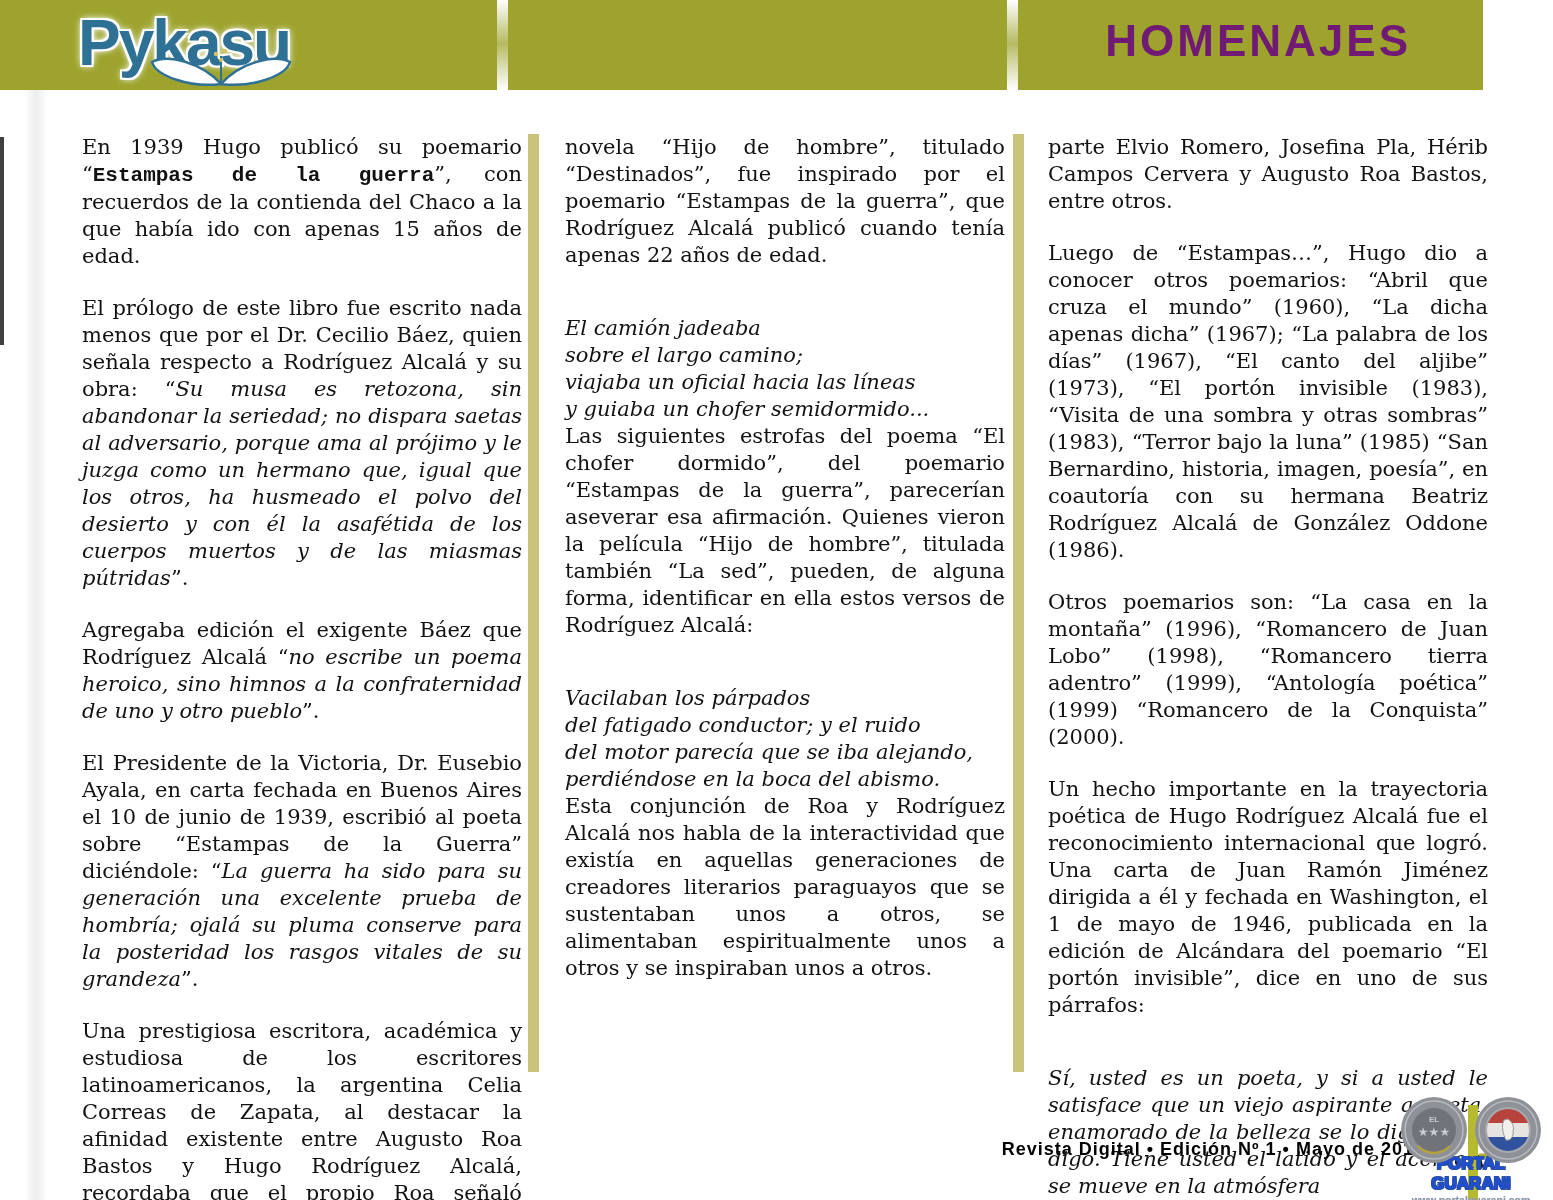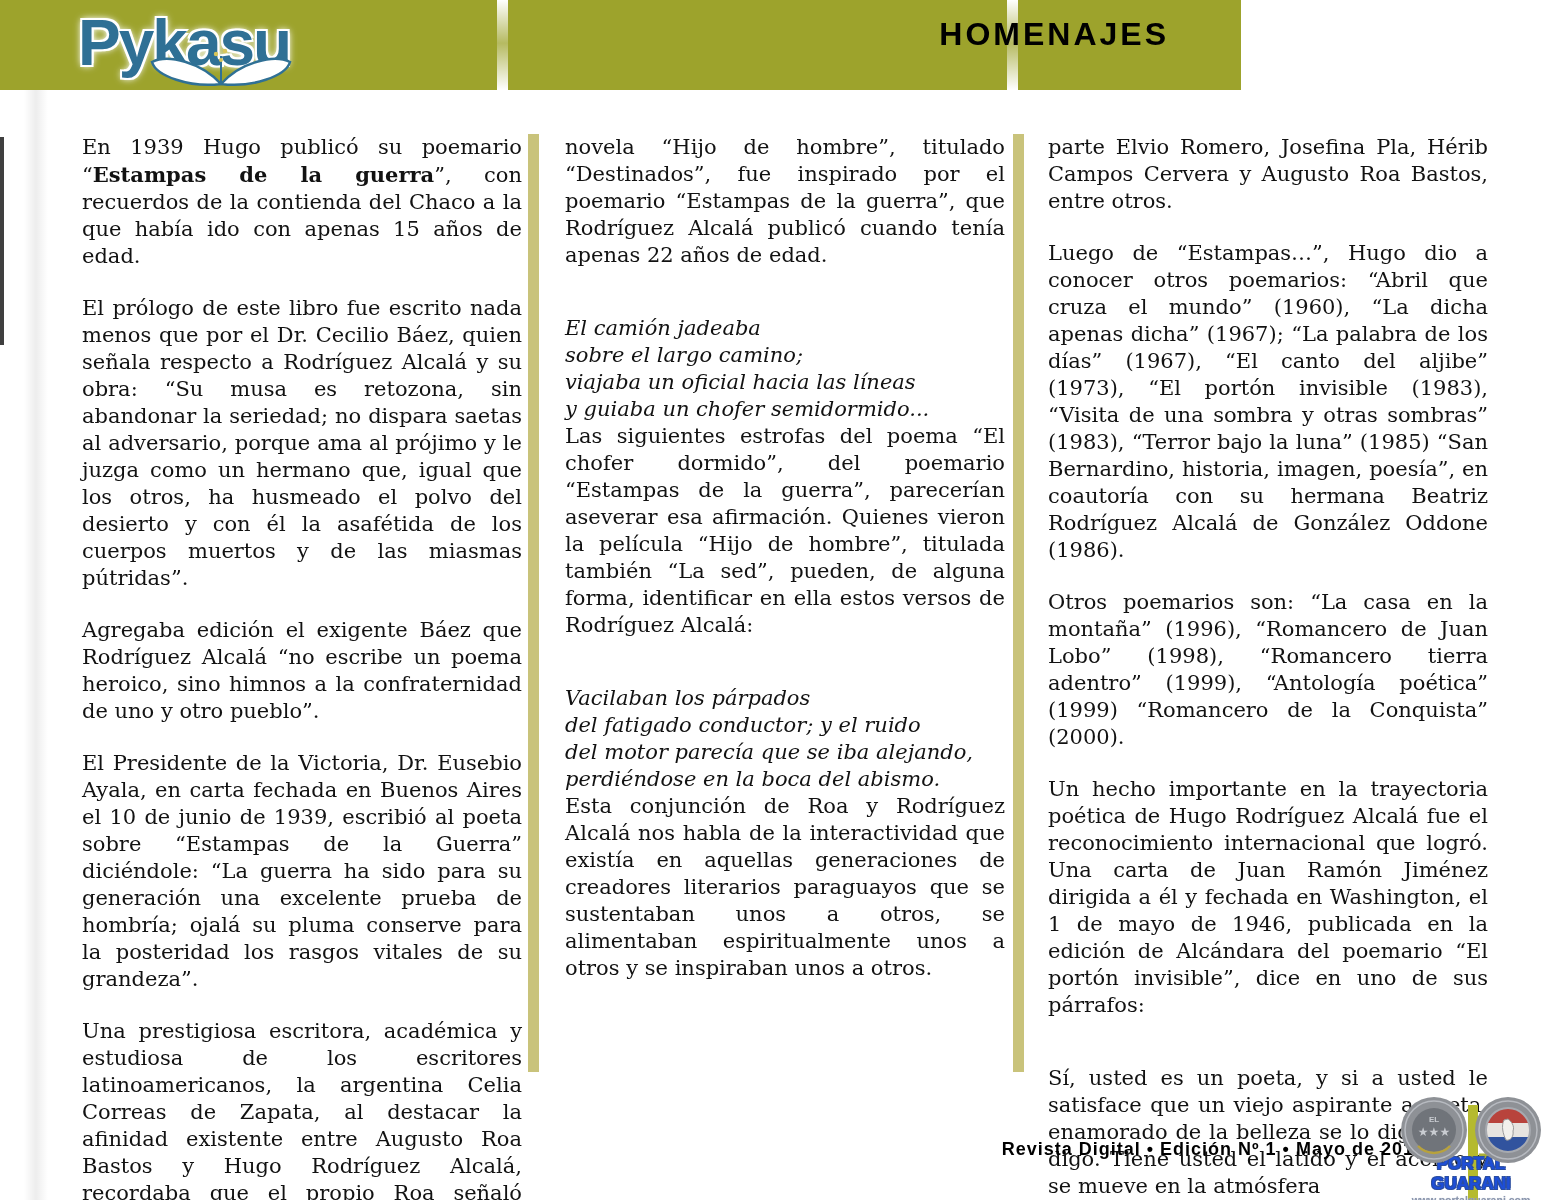--- a/index.html
+++ b/index.html
@@ -1,51 +1,51 @@
 <!DOCTYPE html>
 <html><head>
 <meta charset="utf-8">
 <style>
   html,body{margin:0;padding:0;background:#e8e8e8;}
   .page{position:relative;width:1553px;height:1200px;background:#ffffff;overflow:hidden;
         font-family:"DejaVu Serif", serif;color:#121212;}
 
   
-  .band{position:absolute;left:0;top:0;width:1241px;height:90px;background:#9da32c;}
+  .band{position:absolute;left:0;top:0;width:1483px;height:90px;background:#9da32c;}
   .band-sep{position:absolute;top:0;bottom:0;width:11px;
             background:linear-gradient(180deg,#ffffff 0%,rgba(255,255,255,0.25) 48%,#ffffff 100%);}
   .sep1{left:497px;}
   .sep2{left:1007px;}
   .logo{position:absolute;left:78px;top:0px;height:90px;}
   .logo-text{font-family:"Liberation Sans",sans-serif;font-weight:700;font-size:64px;line-height:86px;
              letter-spacing:-2px;color:#2f7095;
              text-shadow:0 0 6px #fff,0 0 10px #fff,2px 2px 0 #fff,-2px -2px 0 #fff,2px -2px 0 #fff,-2px 2px 0 #fff;}
   .logo-book{position:absolute;left:68px;top:46px;}
   .section-title{position:absolute;right:72px;top:16px;margin:0;
-                 font-family:"Liberation Sans",sans-serif;font-weight:700;font-size:32px;
-                 letter-spacing:3px;color:#000000;}
+                 font-family:"Liberation Sans",sans-serif;font-weight:700;font-size:44px;
+                 letter-spacing:3px;color:#701a75;}
 
   
   .left-line{position:absolute;left:0;top:137px;width:4px;height:208px;background:#3f3f3f;}
   .left-shadow{position:absolute;left:24px;top:90px;bottom:0;width:24px;
                background:linear-gradient(90deg,rgba(0,0,0,0) 0%,rgba(0,0,0,0.07) 50%,rgba(0,0,0,0) 100%);}
 
   
   .content{position:absolute;left:82px;top:134px;display:flex;}
   .col{width:440px;font-size:21px;line-height:27px;text-align:justify;}
   .divider{width:11px;height:938px;background:#c9c37b;margin-left:6px;margin-right:26px;}
   .divider.d2{margin-left:8px;margin-right:24px;}
   .para{margin:0;}
   .prose{margin:0 0 25px 0;}
   .verse{margin:46px 0 0 0;font-style:italic;}
   .verse + .verse{margin-top:32px;}
   .verse + .prose{}
   .quote{margin:46px 0 25px 0;}
-  .b{font-weight:700;}
-  .i{}
+  .b{font-weight:700;font-family:Liberation Mono, monospace;}
+  .i{font-style:italic;}
 
   
   .issue-line{position:absolute;top:1139px;right:128px;
               font-family:"Liberation Sans",sans-serif;font-weight:700;font-size:18px;
               letter-spacing:1px;color:#000;}
   .accent-bar{position:absolute;left:1468px;top:1105px;width:10px;height:95px;background:#b5ba2f;z-index:1;}
   .page-number{position:absolute;left:1476px;top:1118px;z-index:1;
                font-family:"Liberation Sans",sans-serif;font-weight:700;font-size:44px;color:#a9ae35;}
   .portal{position:absolute;right:6px;top:1096px;width:152px;text-align:center;z-index:3;}
   .stamps{position:relative;z-index:2;display:flex;justify-content:center;gap:6px;}

